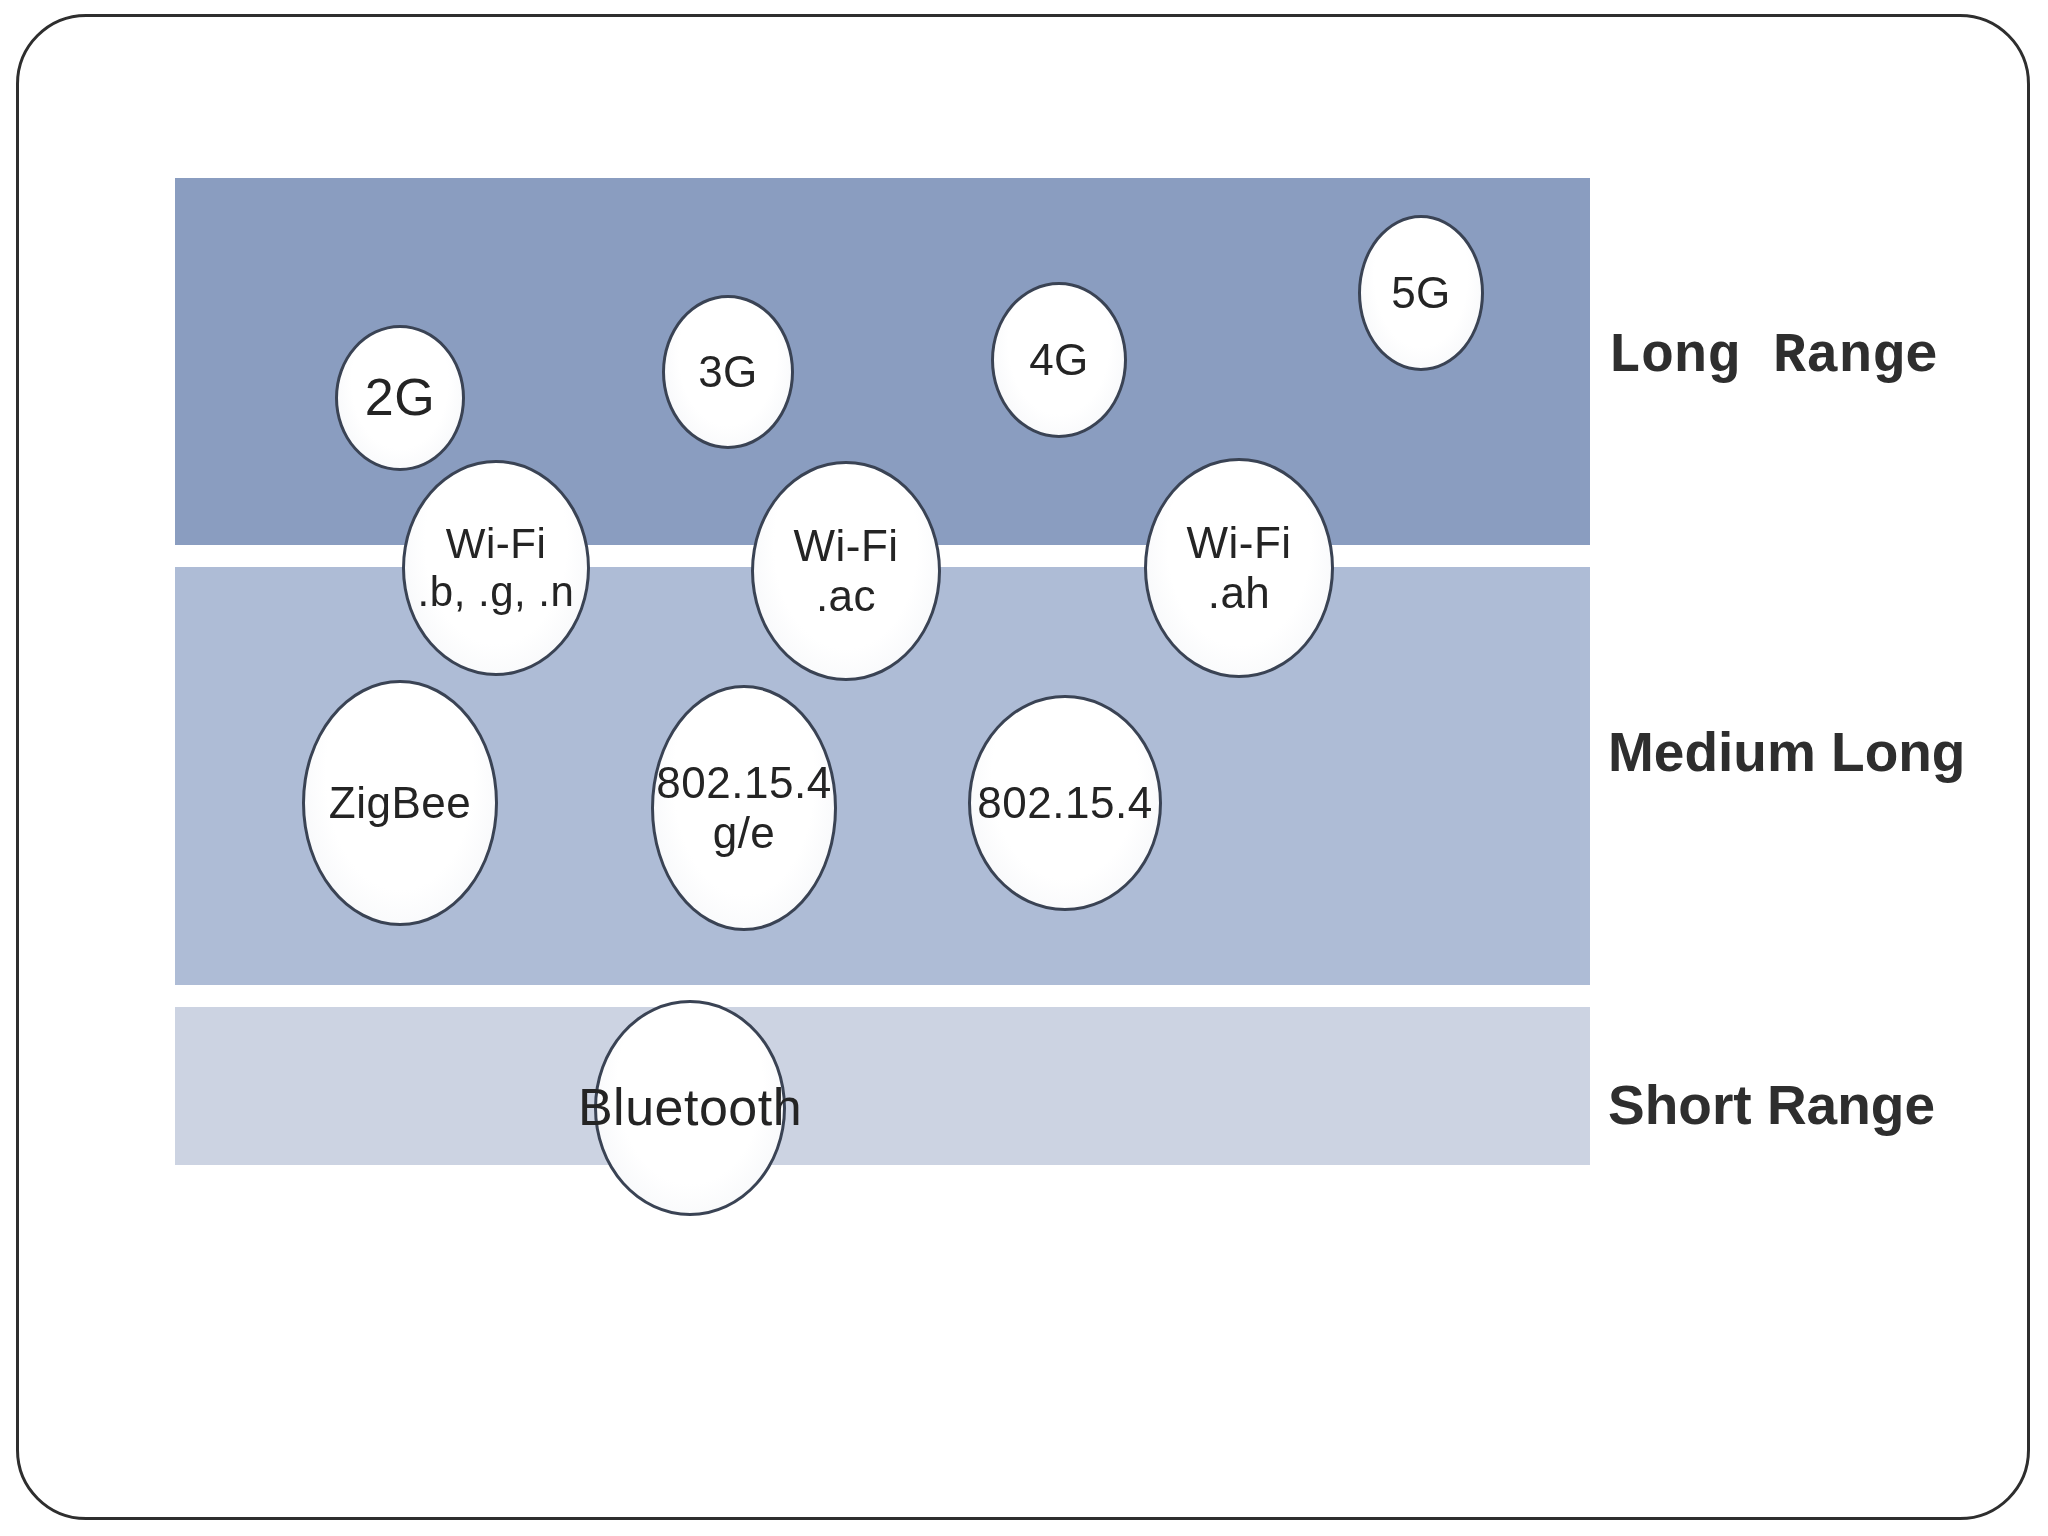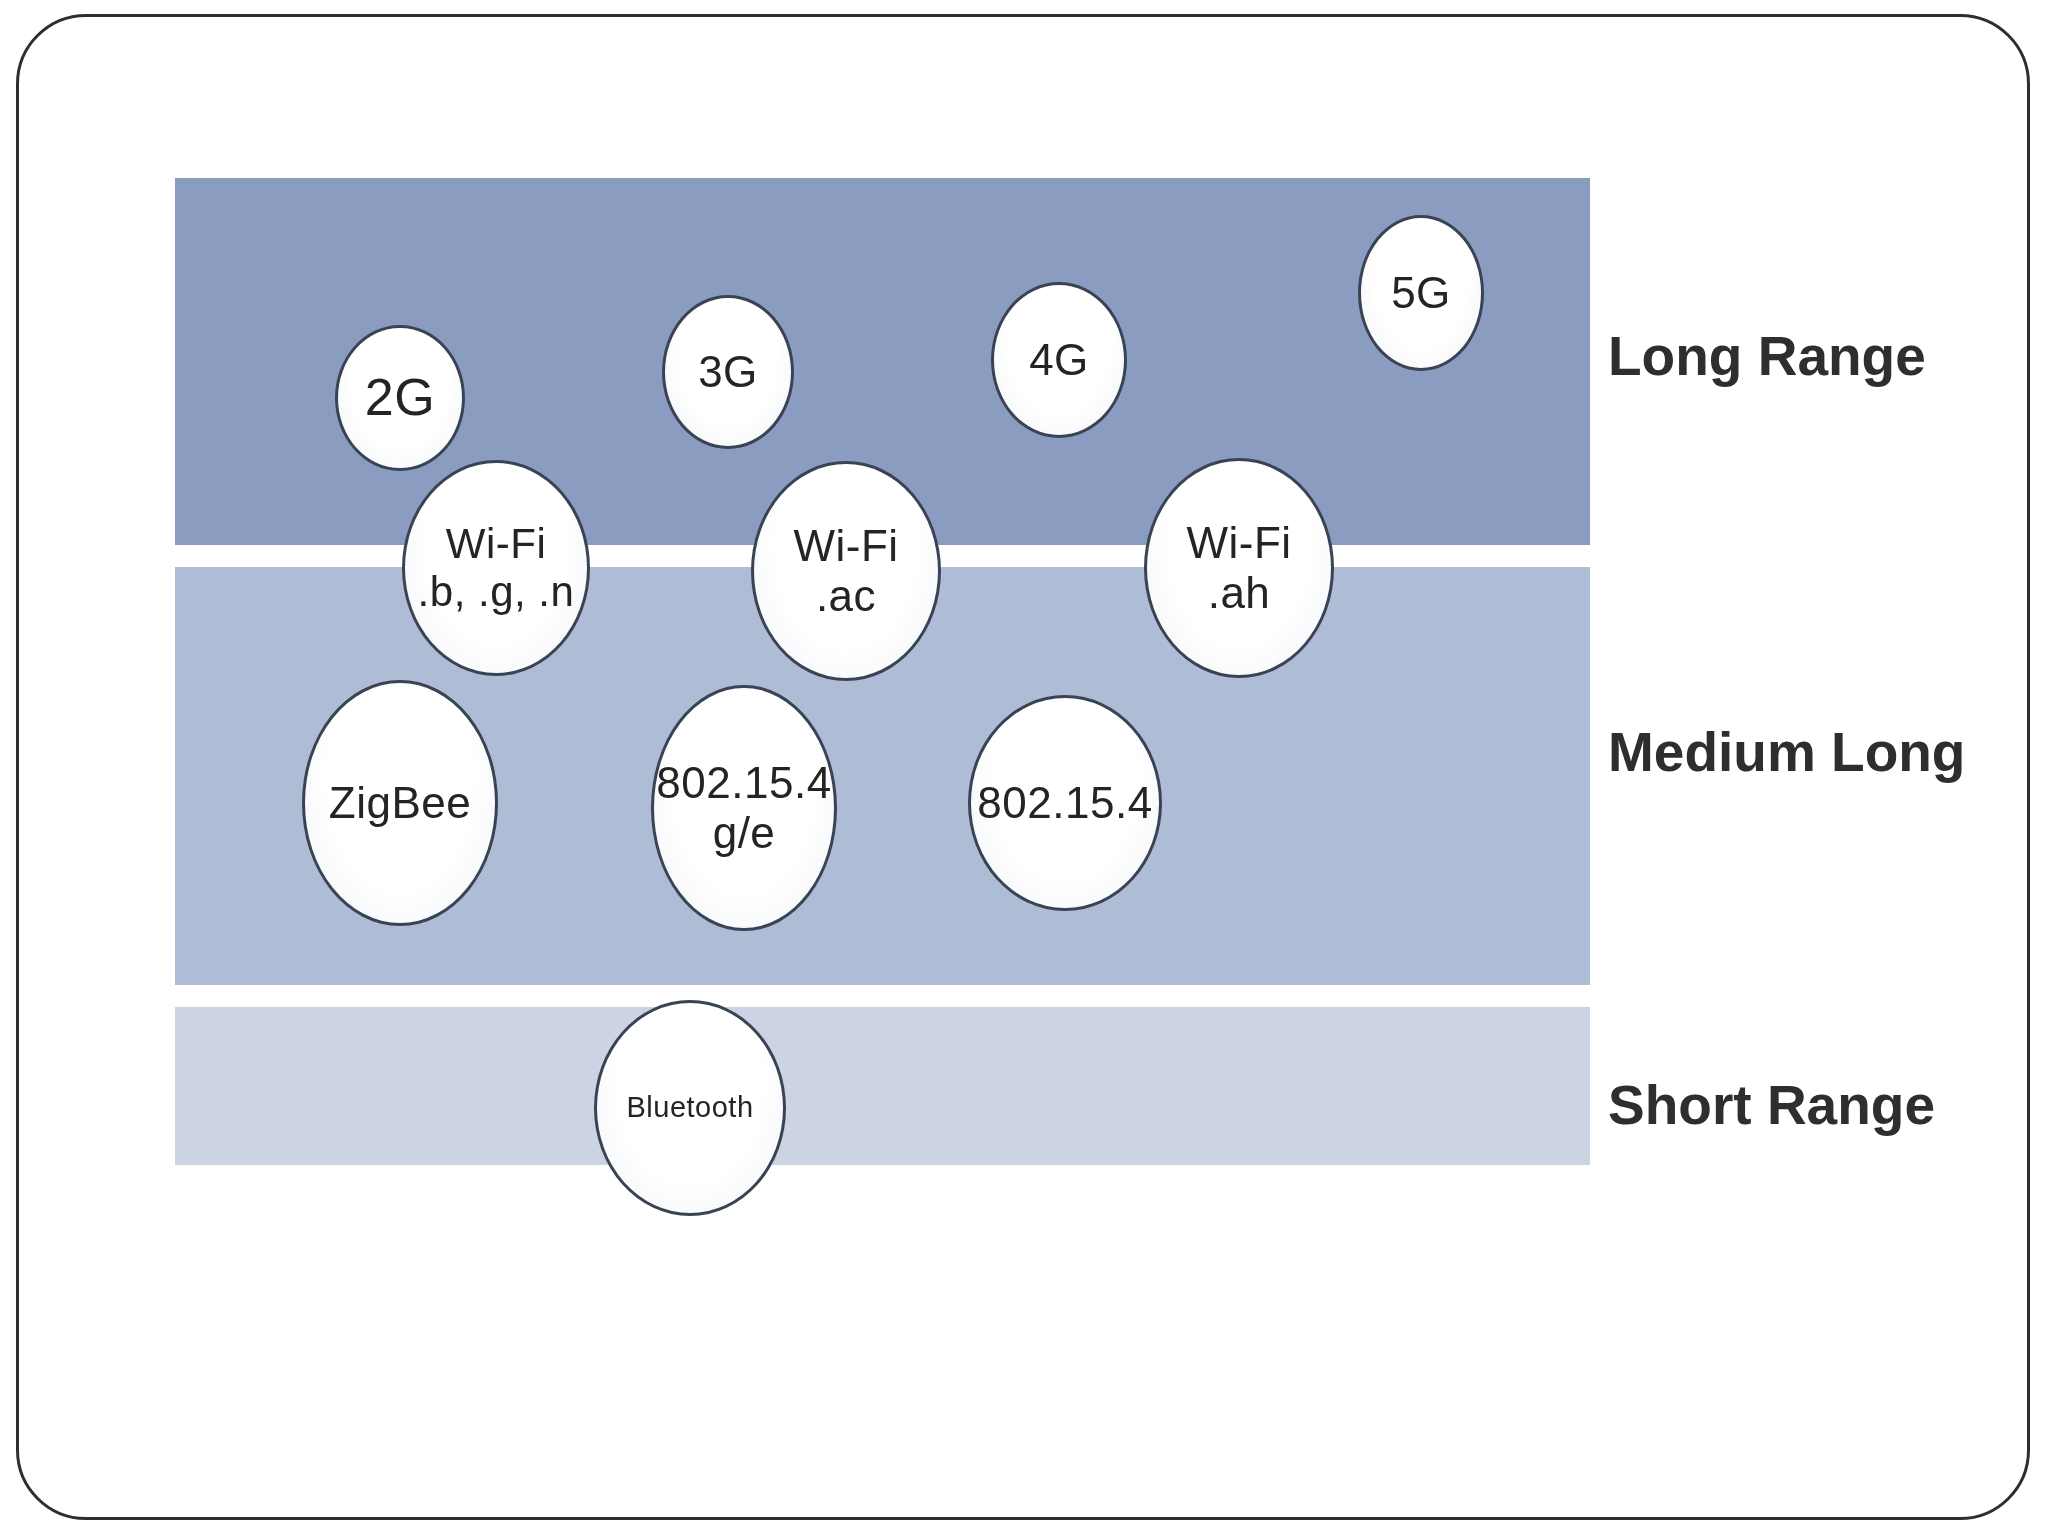--- a/index.html
+++ b/index.html
@@ -49,21 +49,21 @@
   }
   .node div { white-space: nowrap; }
 </style>
 </head>
 <body>
 
 <div class="stage">
   <div class="slide-border"></div>
   <div class="diagram" id="diagram">
       <div class="band" style="left: 175px; top: 178px; width: 1415px; height: 367px; background: rgb(138, 157, 192);"></div>
-      <div class="band-label" style="top: 356px;">Long Range</div>
+      <div class="band-label" style="top: 356px; font-family: Liberation Mono, monospace;">Long Range</div>
       <div class="band" style="left: 175px; top: 567px; width: 1415px; height: 418px; background: rgb(174, 188, 214);"></div>
       <div class="band-label" style="top: 752px;">Medium Long</div>
       <div class="band" style="left: 175px; top: 1007px; width: 1415px; height: 158px; background: rgb(204, 211, 226);"></div>
       <div class="band-label" style="top: 1105px;">Short Range</div>
       <div class="node" style="left: 335px; top: 325px; width: 124px; height: 140px; font-size: 52px;">
         <div>2G</div>
       </div>
       <div class="node" style="left: 662px; top: 295px; width: 126px; height: 148px; font-size: 44px;">
         <div>3G</div>
       </div>
@@ -88,17 +88,17 @@
       <div class="node" style="left: 302px; top: 680px; width: 190px; height: 240px; font-size: 44px;">
         <div>ZigBee</div>
       </div>
       <div class="node" style="left: 651px; top: 685px; width: 180px; height: 240px; font-size: 44px;">
         <div>802.15.4</div>
         <div>g/e</div>
       </div>
       <div class="node" style="left: 968px; top: 695px; width: 188px; height: 210px; font-size: 44px;">
         <div>802.15.4</div>
       </div>
-      <div class="node" style="left: 594px; top: 1000px; width: 186px; height: 210px; font-size: 29px;">
+      <div class="node" style="left: 594px; top: 1000px; width: 186px; height: 210px; font-size: 52px;">
         <div>Bluetooth</div>
       </div>
     </div>
 </div>
 
 </body></html>

